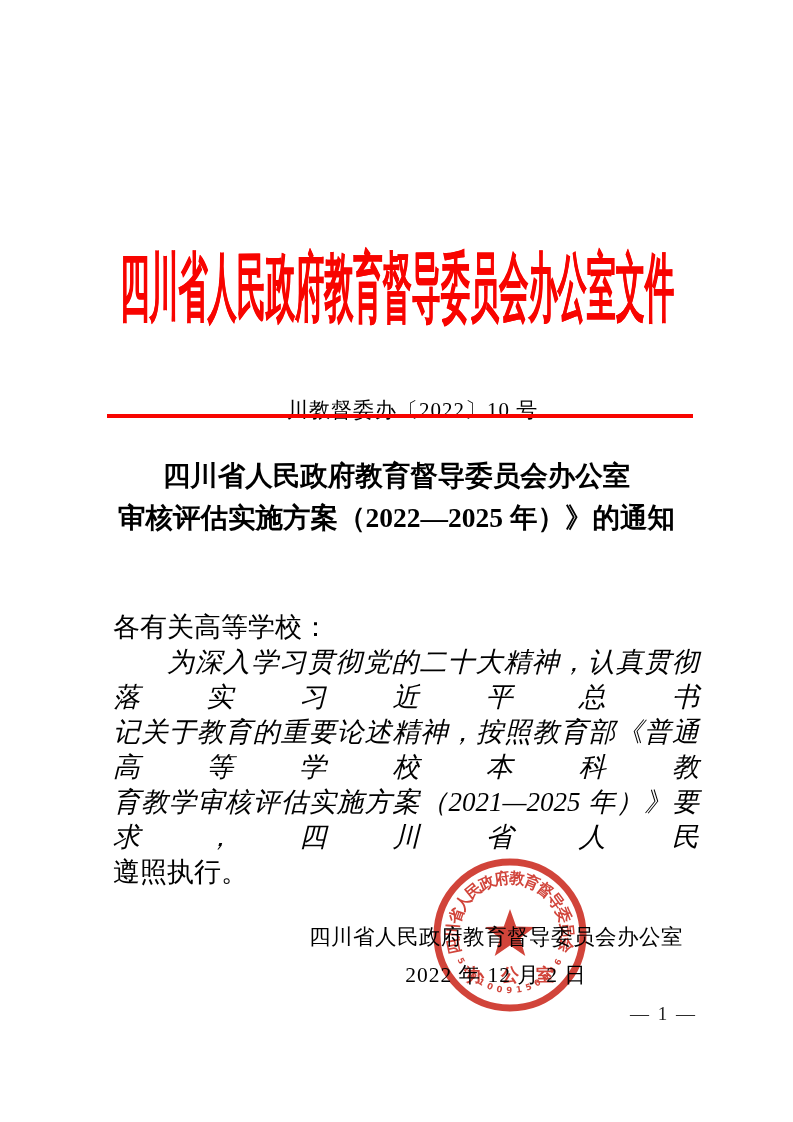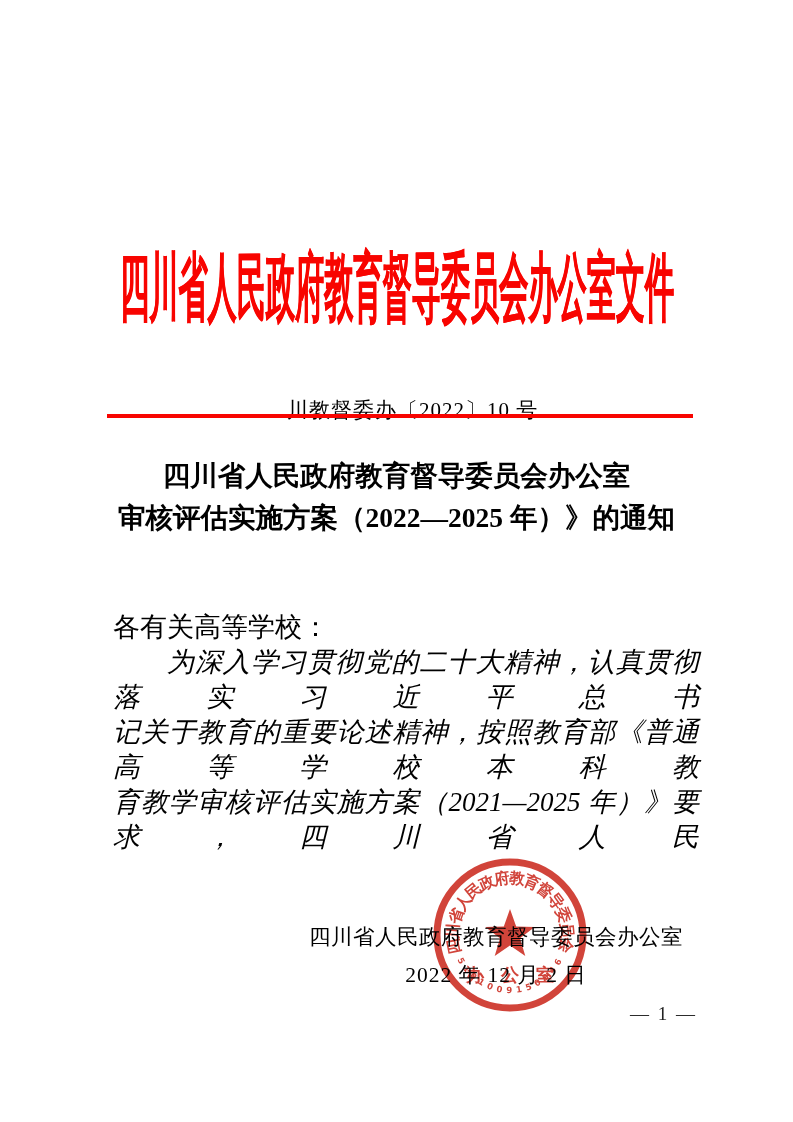--- a/index.html
+++ b/index.html
@@ -139,20 +139,21 @@
   <div class="doctitle">
     <div>四川省人民政府教育督导委员会办公室</div>
     <div>审核评估实施方案（2022—2025 年）》的通知</div>
   </div>
 
   <div class="bodycol">
     <div class="line plain">各有关高等学校：</div>
     <div class="line jline indent">为深入学习贯彻党的二十大精神，认真贯彻落实习近平总书</div>
     <div class="line jline">记关于教育的重要论述精神，按照教育部《普通高等学校本科教</div>
     <div class="line jline">育教学审核评估实施方案（2021—2025 年）》要求，四川省人民</div>
+    <div class="line plain">遵照执行。</div>
   </div>
 
   <div class="sigblock">
     <div class="sig-line">四川省人民政府教育督导委员会办公室</div>
     <div class="sig-date">2022 年 12 月 2 日</div>
   </div>
 
   <svg class="seal" viewBox="0 0 170 170">
     <defs>
       <path id="arcTop" d="M 36.1 102.8 A 52 52 0 1 1 133.9 102.8" fill="none"></path>

